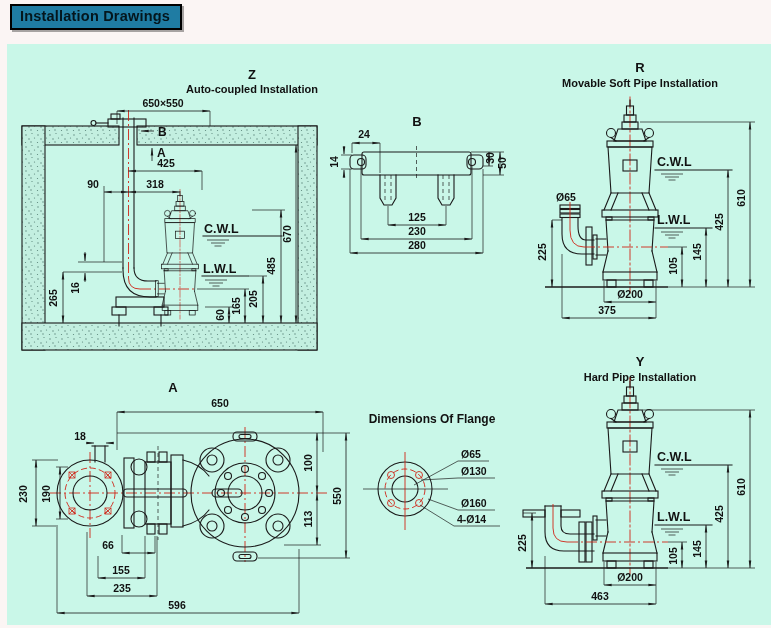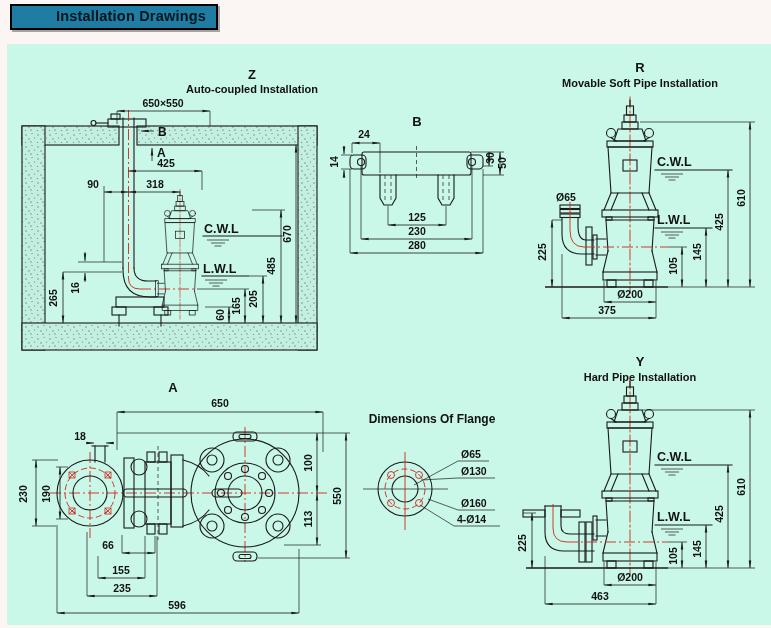--- a/index.html
+++ b/index.html
@@ -1,20 +1,20 @@
 <!DOCTYPE html>
 <html><head>
 <meta charset="utf-8">
 <style>
   html,body{margin:0;padding:0;}
   body{width:771px;height:628px;background:#fbf5f4;font-family:"Liberation Sans",sans-serif;position:relative;overflow:hidden;}
   .stage{position:absolute;left:0;top:0;width:771px;height:628px;}
   .titlebox{position:absolute;left:10px;top:4px;background:#1f7ca3;border:2px solid #000;
     padding:1px 10px 3px 8px;box-shadow:2px 2px 0 #00000055;}
-  .titlebox span{font-weight:bold;font-size:14.5px;color:#04161d;letter-spacing:.2px;margin-left:36px;}
+  .titlebox span{font-weight:bold;font-size:14.5px;color:#04161d;letter-spacing:.2px;}
   svg{position:absolute;left:0;top:0;}
   .ln{stroke:#1b1b1b;stroke-width:1.1;fill:none;stroke-linecap:square;}
   .thin{stroke:#1b1b1b;stroke-width:.7;fill:none;}
   .thk{stroke:#1b1b1b;stroke-width:1.5;fill:none;}
   .dim{stroke:#1b1b1b;stroke-width:.8;fill:none;marker-start:url(#ar);marker-end:url(#ar);}
   .dime{stroke:#1b1b1b;stroke-width:.8;fill:none;marker-end:url(#ar);}
   .dsh{stroke:#1b1b1b;stroke-width:.7;fill:none;stroke-dasharray:4 3;}
   .cl{stroke:#cf2517;stroke-width:.9;fill:none;stroke-dasharray:11 3 2 3;}
   .rd{stroke:#cf2517;stroke-width:.9;fill:none;}
   .rdd{stroke:#cf2517;stroke-width:.9;fill:none;stroke-dasharray:6 3;}

